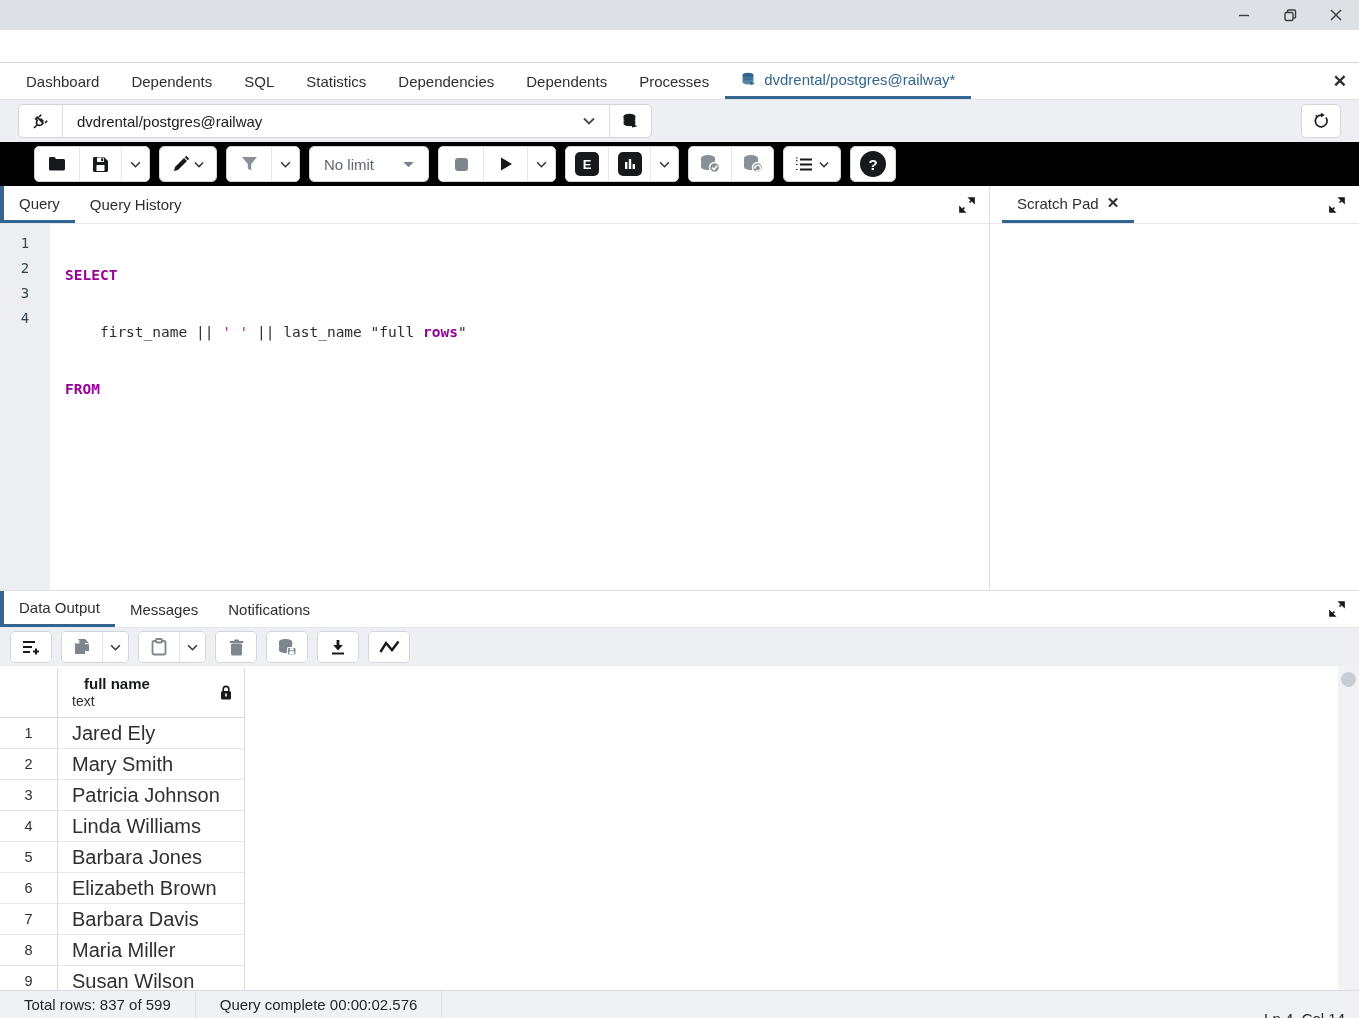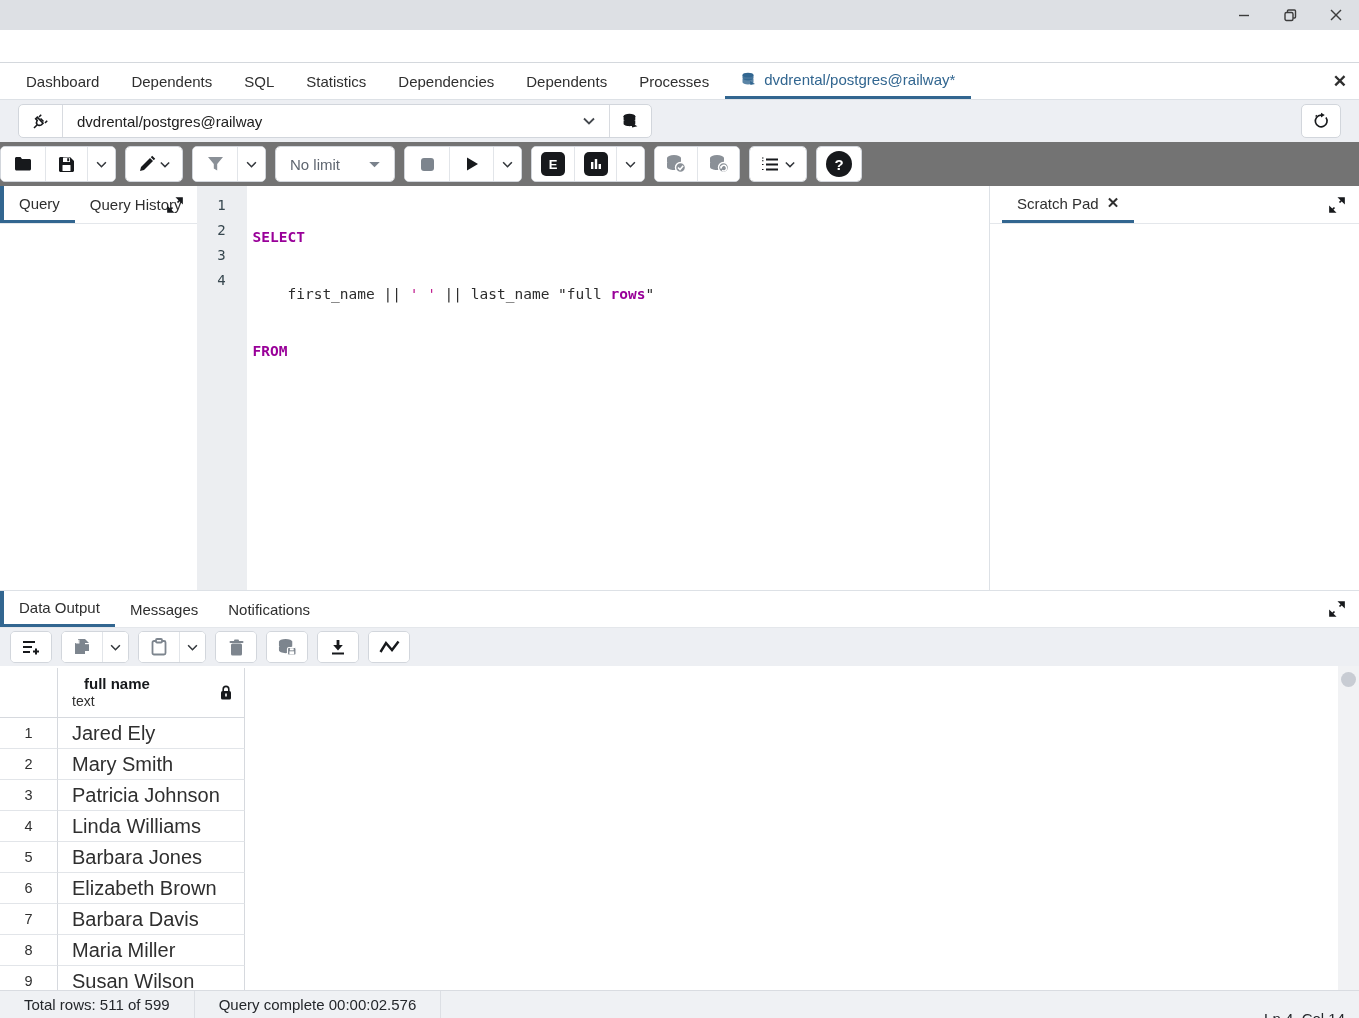--- a/index.html
+++ b/index.html
@@ -27,46 +27,46 @@
   .conn-cell { display:flex; align-items:center; justify-content:center; }
   .conn-icon-cell { width:44px; border-right:1px solid #d8dbe0; }
   .conn-select { flex:1; display:flex; align-items:center; padding:0 14px; font-size:15px; color:#202020; cursor:pointer; }
   .conn-select .chev { margin-left:auto; }
   .conn-db-cell { width:42px; border-left:1px solid #d8dbe0; cursor:pointer; }
   .conn-spacer { flex:1; }
   .reset-btn { width:40px; height:34px; background:#fff; border:1px solid #d2d6dc; border-radius:5px;
                display:flex; align-items:center; justify-content:center; cursor:pointer; }
 
   
-  .toolbar { height:44px; background:#737373; display:flex; align-items:center; padding:0 0; gap:9px; }
+  .toolbar { height:44px; background:#000000; display:flex; align-items:center; padding:0 34px; gap:9px; }
   .tb-group { height:36px; background:#fff; border:1px solid #d2d6dc; border-radius:5px; display:flex; align-items:stretch; overflow:hidden; }
   .tb-btn { display:flex; align-items:center; justify-content:center; padding:0; cursor:pointer; background:#fff; border:none; }
   .tb-btn + .tb-btn { border-left:1px solid #e2e5e9; }
   .tb-w44 { width:44px; } .tb-w42 { width:42px; } .tb-w28 { width:28px; } .tb-w56 { width:56px; }
   .limit-btn { width:118px; font-size:15px; color:#5f6670; display:flex; align-items:center; justify-content:space-between; padding:0 14px; }
   .blk-badge { width:24px; height:24px; border-radius:5px; background:#17191c; color:#fff; display:flex;
                align-items:center; justify-content:center; font-size:13px; font-weight:bold; }
   .help-circle { width:26px; height:26px; border-radius:50%; background:#17191c; color:#fff; display:flex;
                  align-items:center; justify-content:center; font-size:15px; font-weight:bold; }
 
   
   .main { height:404px; display:flex; }
-  .query-panel { width:990px; border-right:1px solid #dde1e6; display:flex; }
+  .query-panel { width:990px; border-right:1px solid #dde1e6; display:flex; flex-direction:column; }
   .tabrow { height:38px; background:#fff; border-bottom:1px solid #e4e7eb; display:flex; align-items:stretch; position:relative; }
   .tabrow .leftbar { width:4px; background:#326690; }
   .ptab { display:flex; align-items:center; padding:0 15px; font-size:15px; color:#2f2f2f; cursor:pointer; gap:8px; }
   .ptab.active { border-bottom:3px solid #326690; }
   .ptab .tab-x { font-size:15px; font-weight:bold; color:#2f2f2f; }
   .expand-btn { position:absolute; right:14px; top:0; height:100%; display:flex; align-items:center; cursor:pointer; }
 
   
   .editor { flex:1; display:flex; font-family:"DejaVu Sans Mono", monospace; font-size:14.5px; background:#fff; overflow:hidden; }
   .gutter { width:50px; background:#eceef1; color:#37474f; text-align:center; padding-top:7px; }
   .gutter div { height:25px; line-height:25px; font-size:14px; }
-  .code { flex:1; padding-top:7px; padding-left:6px; white-space:pre; }
+  .code { flex:1; padding-top:7px; padding-left:15px; white-space:pre; }
   .code-line { height:25px; line-height:25px; color:#2d2d2d; }
   .kw { color:#990099; font-weight:bold; }
   .str { color:#c02090; }
   .caret { display:inline-block; width:1.5px; height:17px; background:#222; vertical-align:-3px; }
 
   .scratch-panel { flex:1; display:flex; flex-direction:column; }
   .scratch-body { flex:1; background:#fff; }
 
   
   .out-tabrow { height:38px; background:#fff; border-top:1px solid #dde1e6; border-bottom:1px solid #e4e7eb;
@@ -540,16 +540,16 @@
         <div class="cell-num">9</div>
         <div class="cell-name">Susan Wilson</div>
       </div>
   </div>
   <div class="vscroll">
     <div class="vthumb"></div>
   </div>
 </div>
 
 <div class="statusbar">
-  <div class="sb-cell">Total rows: 511 of 599</div>
+  <div class="sb-cell">Total rows: 837 of 599</div>
   <div class="sb-cell">Query complete 00:00:02.576</div>
   <div class="sb-right">Ln 4, Col 14</div>
 </div>
 
 </body></html>

